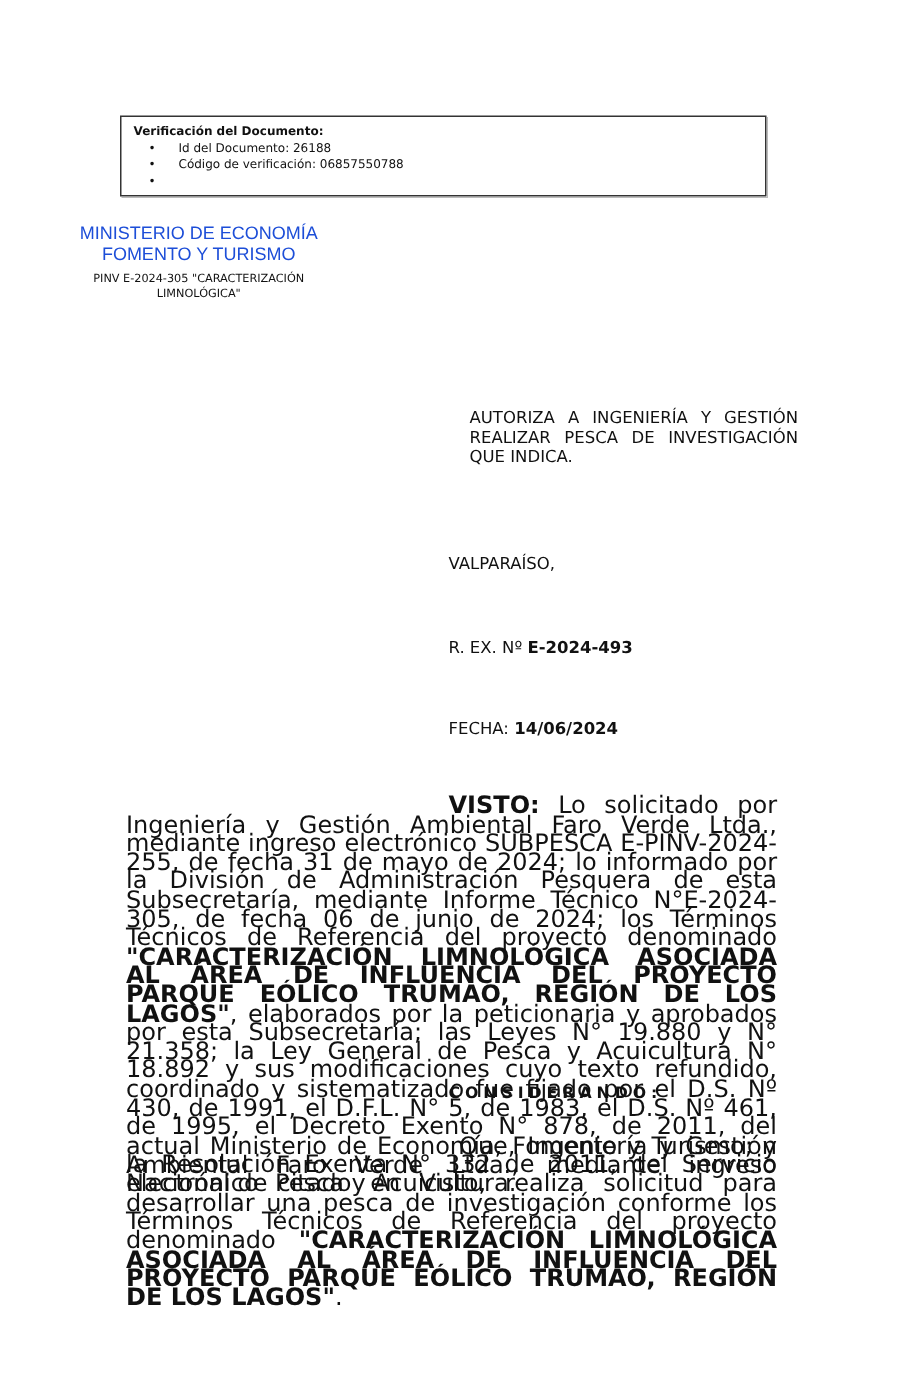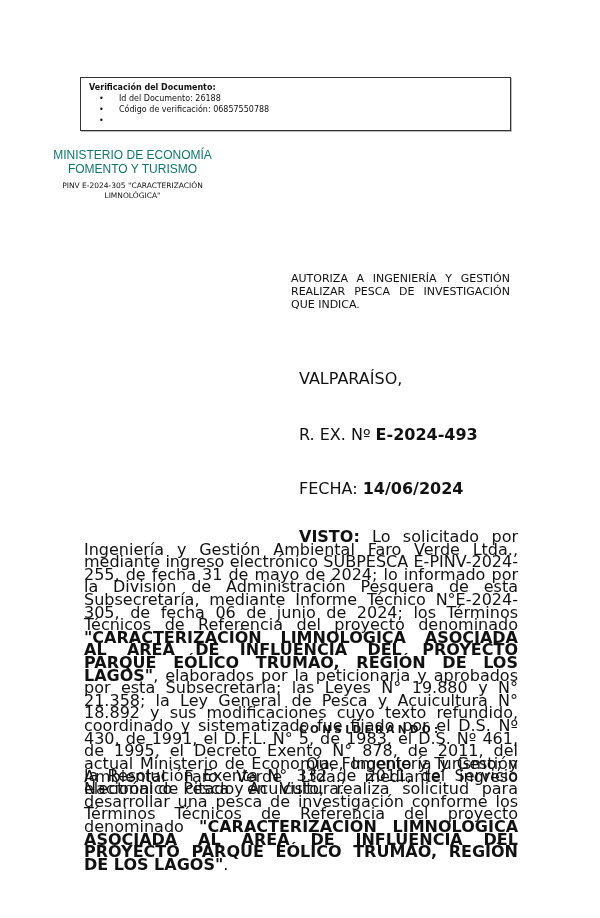--- a/index.html
+++ b/index.html
@@ -14,35 +14,35 @@
     }
     .verif-title { font-weight: bold; }
     .verif-list { list-style: none; margin: 0; padding: 0; }
     .verif-list li { position: relative; padding-left: 30px; white-space: nowrap; }
     .verif-list li .bullet { position: absolute; left: 10px; top: 0; font-size: 8px; }
 
     .ministry {
       position: absolute; left: 30px; top: 148px; width: 205px; text-align: center;
     }
     .ministry .l1, .ministry .l2 {
-      font-family: "Liberation Sans", sans-serif; font-size: 12px; line-height: 14px; color: #0f766e;
+      font-family: "Liberation Sans", sans-serif; font-size: 12px; line-height: 14px; color: #1d4ed8;
     }
     .ministry .sub {
       font-weight: bold; font-size: 9.5px; line-height: 12px; text-decoration: underline; margin-top: 5px;
       letter-spacing: 0.3px;
     }
     .ministry .ref { font-size: 7.5px; line-height: 10px; margin-top: 5px; }
 
     .authorize {
-      position: absolute; left: 291px; top: 272px; width: 219px;
+      position: absolute; left: 313px; top: 272px; width: 219px;
       font-size: 11px; line-height: 13px; text-align: justify; text-align-last: justify;
     }
     .authorize .last { text-align-last: left; }
 
-    .meta-line { position: absolute; left: 299px; font-size: 16px; }
+    .meta-line { position: absolute; left: 299px; font-size: 11px; }
     .meta-line b { font-weight: bold; }
 
     .body-text {
       position: absolute; left: 84px; width: 434px;
       font-size: 16px; line-height: 12.6px; text-align: justify;
     }
     .body-text b { font-weight: bold; }
     .indent { display: inline-block; }
 
     .considerando {

